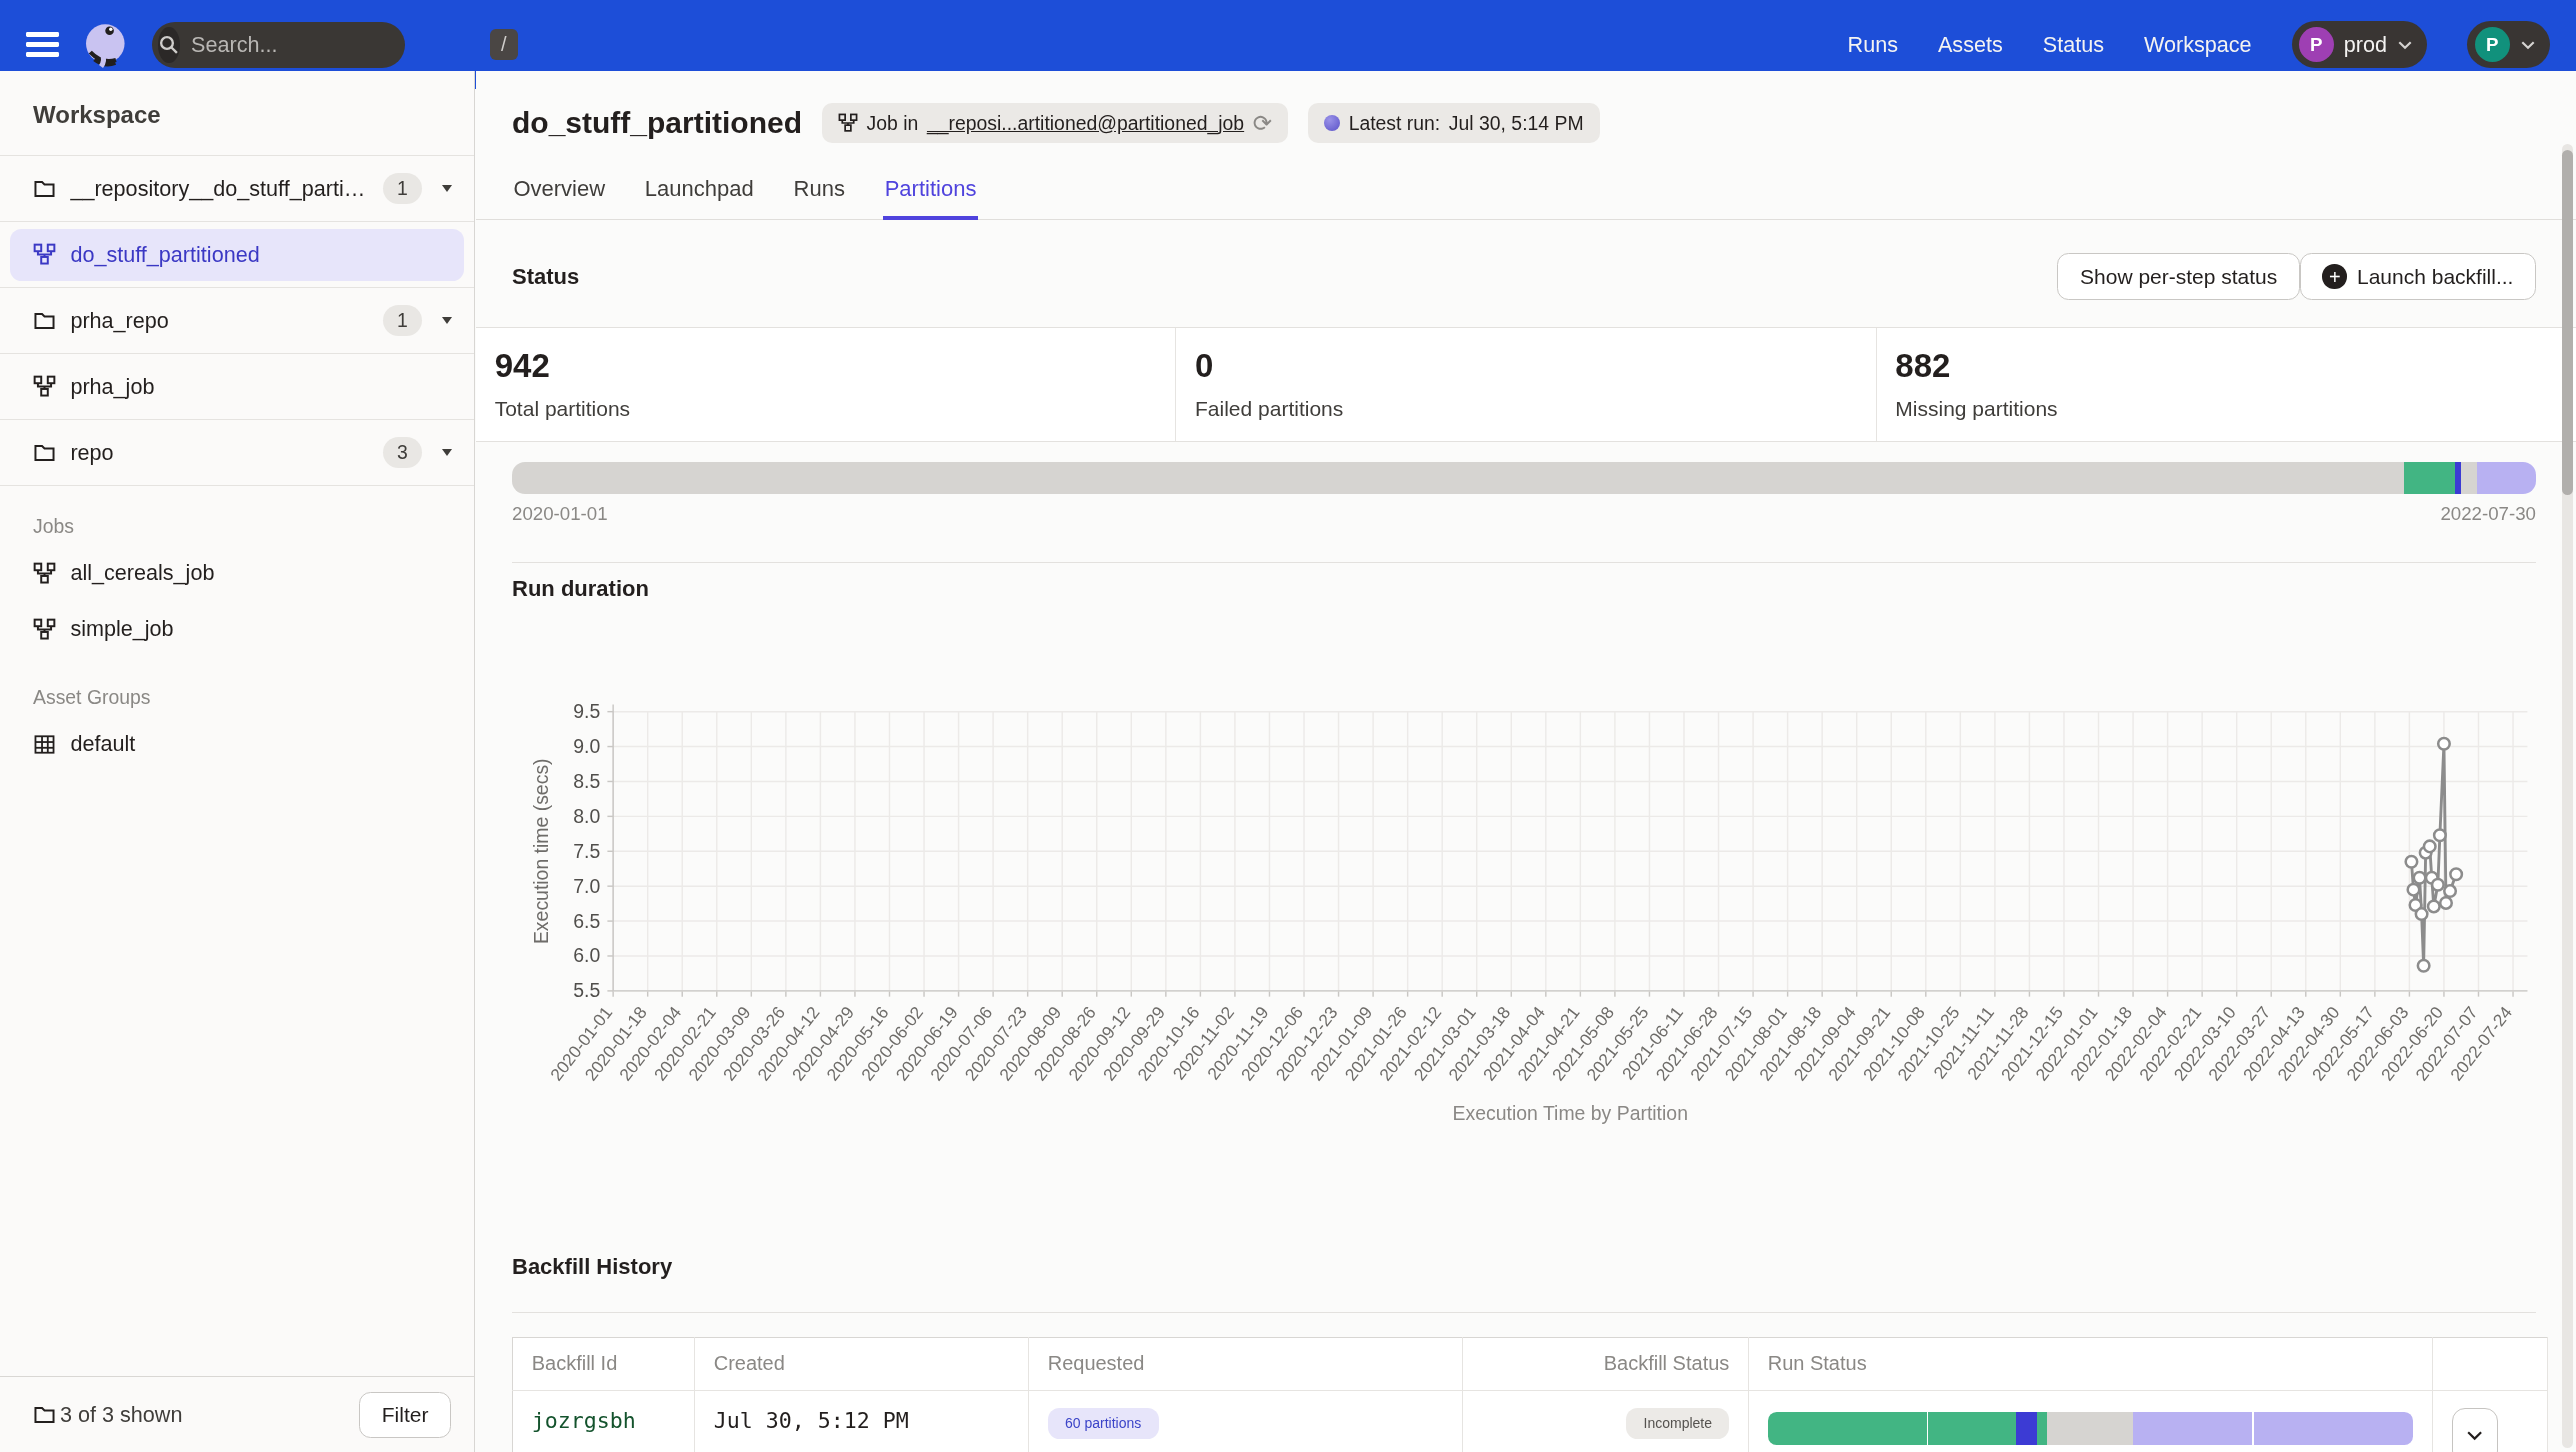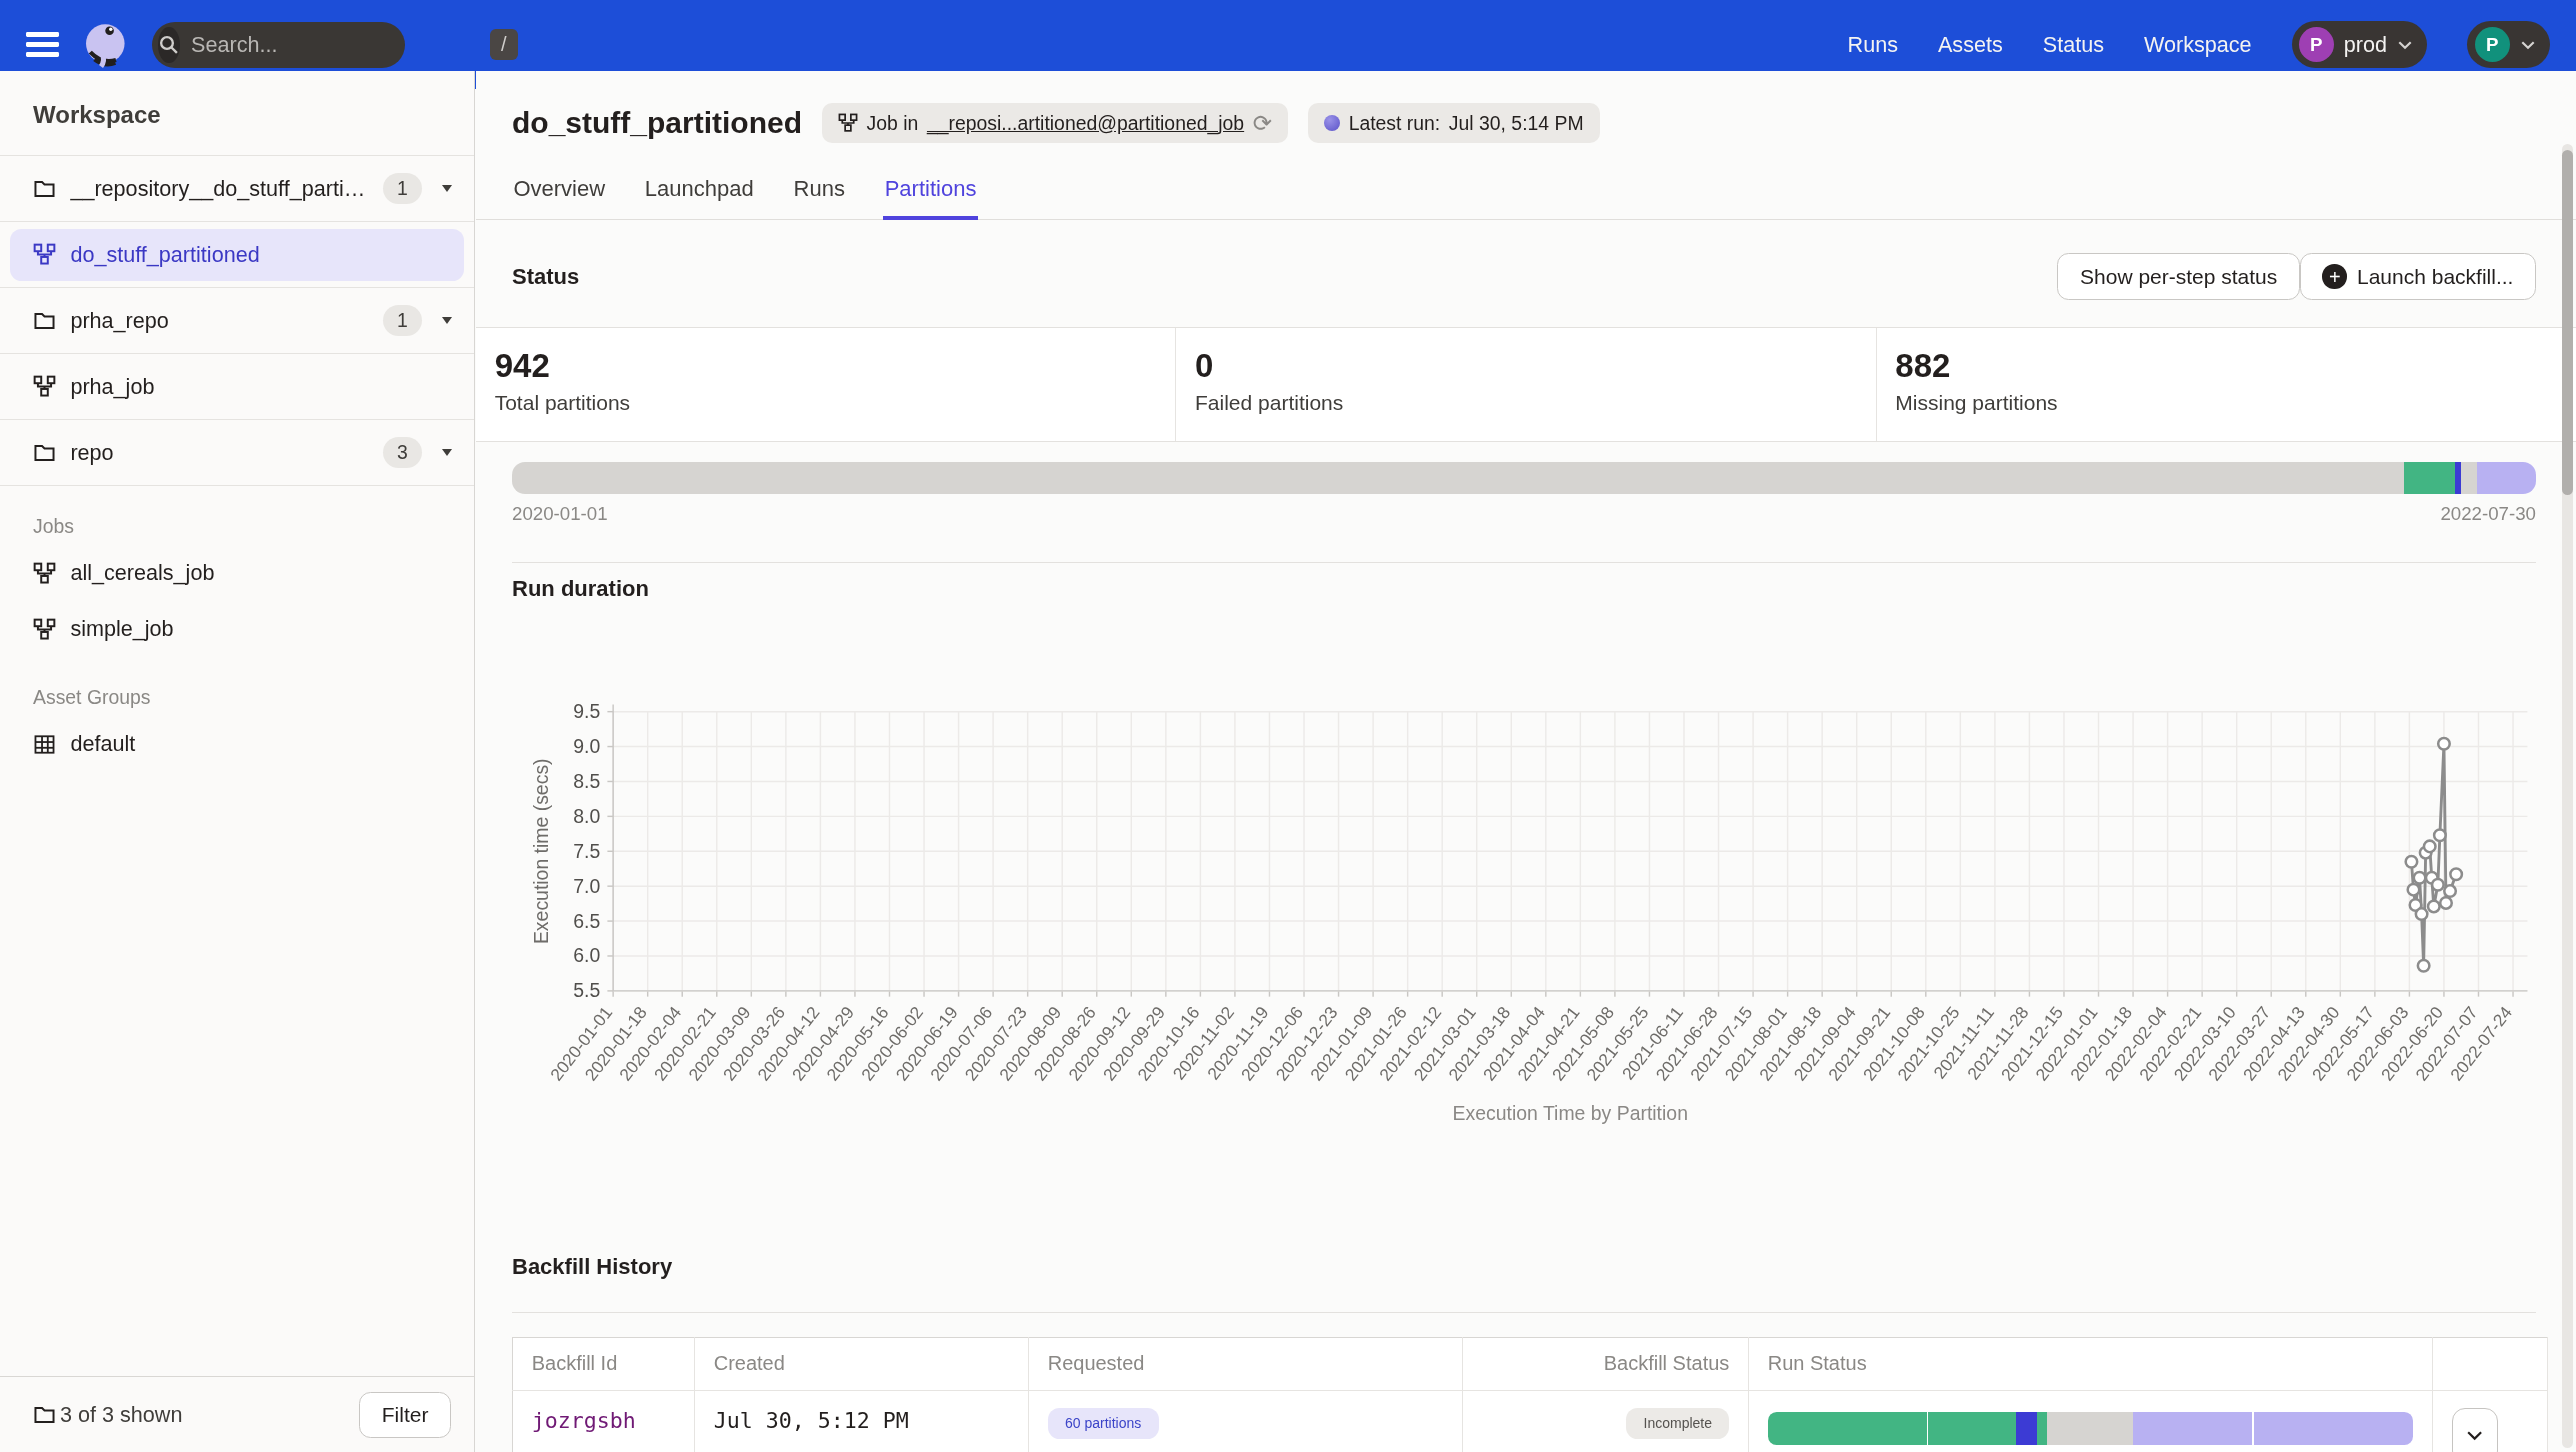--- a/index.html
+++ b/index.html
@@ -40,36 +40,36 @@
   .btn { border:0.7px solid #C9C7C4; background:#FFFFFF; border-radius:11.5px; font-size:21px; color:#231F1E; padding:10px 21.6px; cursor:pointer; display:inline-flex; align-items:center; gap:10px; font-family:inherit; }
 
   
   .main { position:absolute; top:71px; left:476px; right:0; bottom:0; overflow:hidden; background:#FBFBFA; }
   .pad { padding-left:36px; padding-right:40px; }
   .header-row { display:flex; align-items:center; gap:20px; margin-top:32px; }
   .page-title { font-size:30px; font-weight:700; }
   .tag { display:flex; align-items:center; gap:8.6px; background:#EBE9E6; border-radius:10px; padding:8.6px 16px; font-size:19.4px; }
   .tag a { color:#231F1E; }
   .latest-dot { width:16px; height:16px; border-radius:50%; background:radial-gradient(circle at 35% 30%, #9A92E8, #5A52C8); }
-  .link-blue { color:#701a75; text-decoration:none; }
+  .link-blue { color:#14532d; text-decoration:none; }
   .refresh { color:#8A8885; font-size:23px; line-height:1; }
   .tabs { display:flex; gap:37px; margin-top:33px; border-bottom:0.7px solid #E0DEDB; }
   .tab { font-size:22px; color:#3F3D3A; padding:0 1.4px 17.3px; cursor:pointer; position:relative; }
   .tab.active { color:#4F43DD; }
   .tab.active::after { content:""; position:absolute; left:0; right:0; bottom:-0.7px; height:4.3px; background:#4F43DD; }
   .status-row { display:flex; align-items:center; margin-top:33px; }
   .sec-title { font-size:22px; font-weight:600; }
   .status-buttons { margin-left:auto; display:flex; gap:0; }
   .plus-circle { width:24.5px; height:24.5px; border-radius:50%; background:#231F1E; color:#fff; font-size:20px; display:flex; align-items:center; justify-content:center; line-height:1; }
 
   .stats-strip { margin-top:27px; background:#FFFFFF; border-top:0.7px solid #E3E1DE; border-bottom:0.7px solid #E3E1DE; display:flex; height:115px; }
   .stat { flex:1; border-right:0.7px solid #E6E4E1; padding:18.7px 0 0 18.7px; }
   .stat:last-child { border-right:none; }
   .stat .num { font-size:33px; font-weight:600; }
-  .stat .lbl { font-size:21px; margin-top:6px; color:#3F3D3A; }
+  .stat .lbl { font-size:21px; margin-top:12px; color:#3F3D3A; }
 
   .pbar { margin-top:20px; height:32px; border-radius:13px; overflow:hidden; display:flex; }
   .pbar div { height:100%; }
   .pbar-labels { display:flex; justify-content:space-between; font-size:18.7px; color:#8A8885; margin-top:8.6px; }
 
   .divider { border-top:0.7px solid #E3E1DE; margin-top:37px; }
   .rd-title { margin-top:13px; }
   .chart-wrap { margin-top:75px; margin-left:-14.4px; }
 
   .bf-title { margin-top:107px; }

